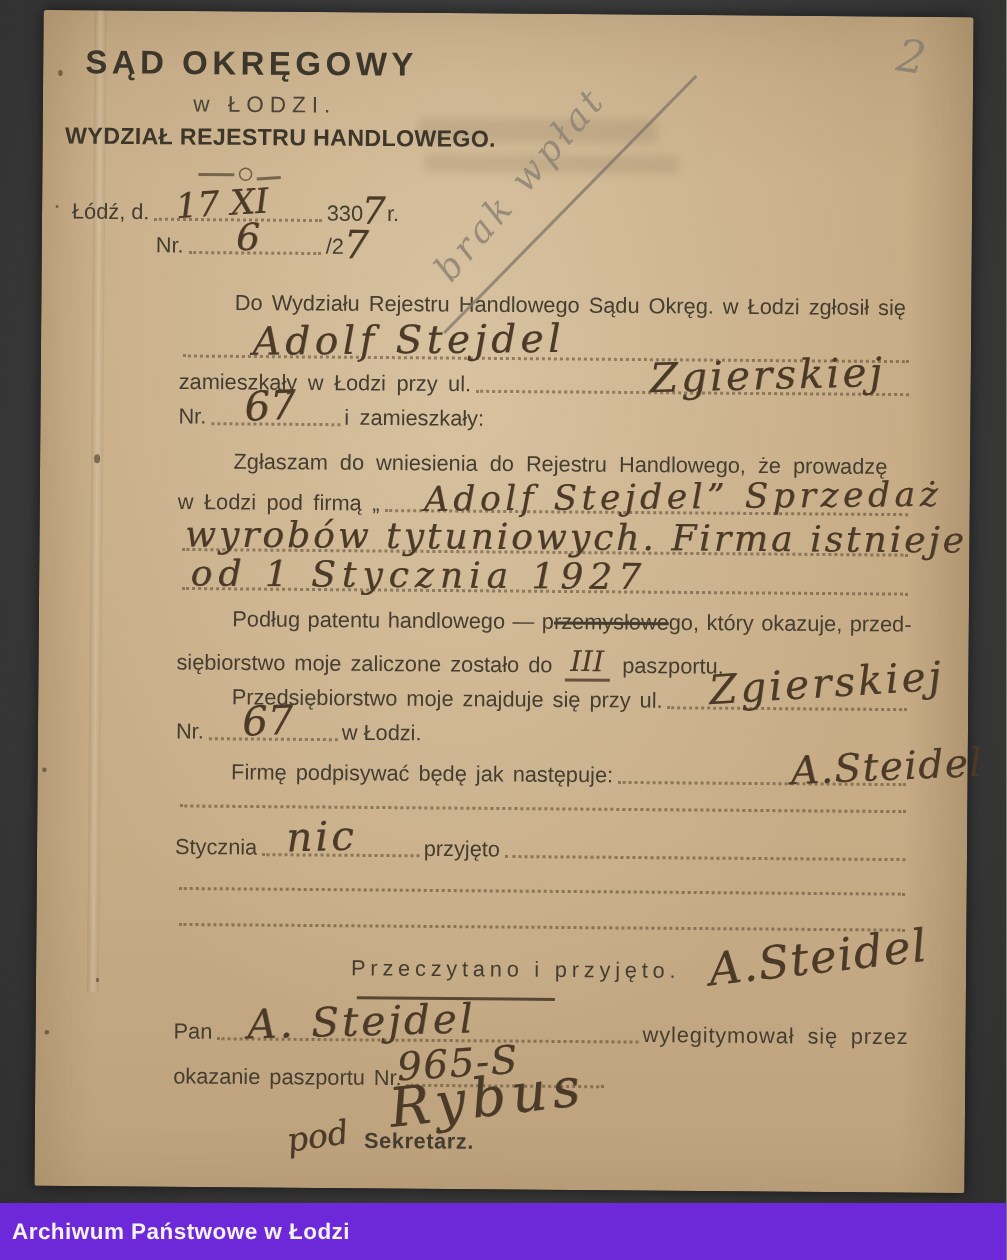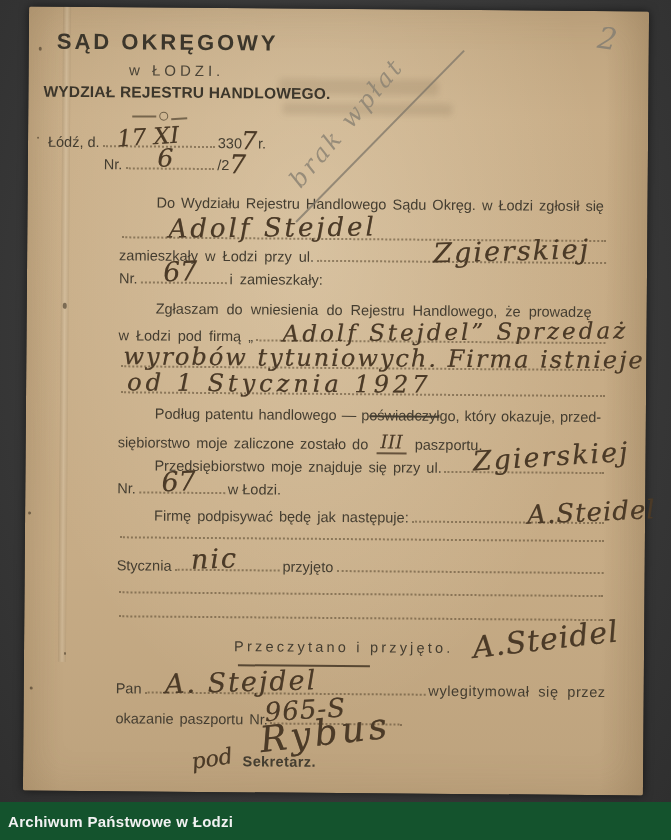--- a/index.html
+++ b/index.html
@@ -64,21 +64,21 @@
   .bold{font-weight:bold;}
   .diag-line{position:absolute;left:232px;top:126px;width:240px;height:2px;
     background:rgba(125,118,104,.75);transform:rotate(-46deg);}
   .cat-hw{
     display:inline-block;font-family:"DejaVu Serif",serif;font-style:italic;
     color:#4b3a27;font-size:19px;line-height:1;border-bottom:2px solid rgba(75,58,39,.8);
     padding:0 4px 1px 4px;margin:0 8px;transform:translateY(-1px);
   }
   .tbar{position:absolute;left:214px;top:656px;width:132px;height:2px;background:rgba(60,46,30,.8);}
   .footer-bar{
-    position:absolute;left:0;bottom:0;width:671px;height:38px;background:#14532d;
+    position:absolute;left:0;bottom:0;width:671px;height:38px;background:#6d28d9;
     display:flex;align-items:center;
   }
   .footer-bar span{color:#f2f2f2;font-weight:bold;font-size:15px;margin-left:8px;letter-spacing:.3px;}
 </style>
 </head>
 <body>
 
 <div class="paper">
   <div class="crease"></div>
   <div class="smudge" style="left:250px;top:70px;width:160px;height:16px;"></div>
@@ -152,21 +152,21 @@
     <span class="dots">
       <span class="hw" style="left:2px;font-size:24px;letter-spacing:2px;">wyrobów tytuniowych. Firma istnieje</span>
     </span>
   </div>
   <div class="row" style="left:92px;top:369px;right:38px;">
     <span class="dots">
       <span class="hw" style="left:6px;font-size:24px;letter-spacing:4px;">od 1 Stycznia 1927</span>
     </span>
   </div>
 
-  <div class="plain" style="left:129px;top:398px;word-spacing:1px;"><span>Podług patentu handlowego — p</span><span class="struck">oświadczył</span><span>go, który okazuje, przed-</span></div>
+  <div class="plain" style="left:129px;top:398px;word-spacing:1px;"><span>Podług patentu handlowego — p</span><span class="struck">rzemysłowe</span><span>go, który okazuje, przed-</span></div>
 
   <div class="plain" style="left:92px;top:424px;word-spacing:2px;">
     <span>siębiorstwo moje zaliczone zostało do</span><span class="cat-hw">III</span><span>paszportu.</span>
   </div>
 
   <div class="row" style="left:129px;top:446px;right:38px;">
     <span class="lbl" style="word-spacing:2px;">Przedsiębiorstwo moje znajduje się przy ul.</span>
     <span class="dots">
       <span class="hw" style="left:28px;bottom:2px;font-size:27px;letter-spacing:2px;transform:rotate(-4deg);">Zgierskiej</span>
     </span>

